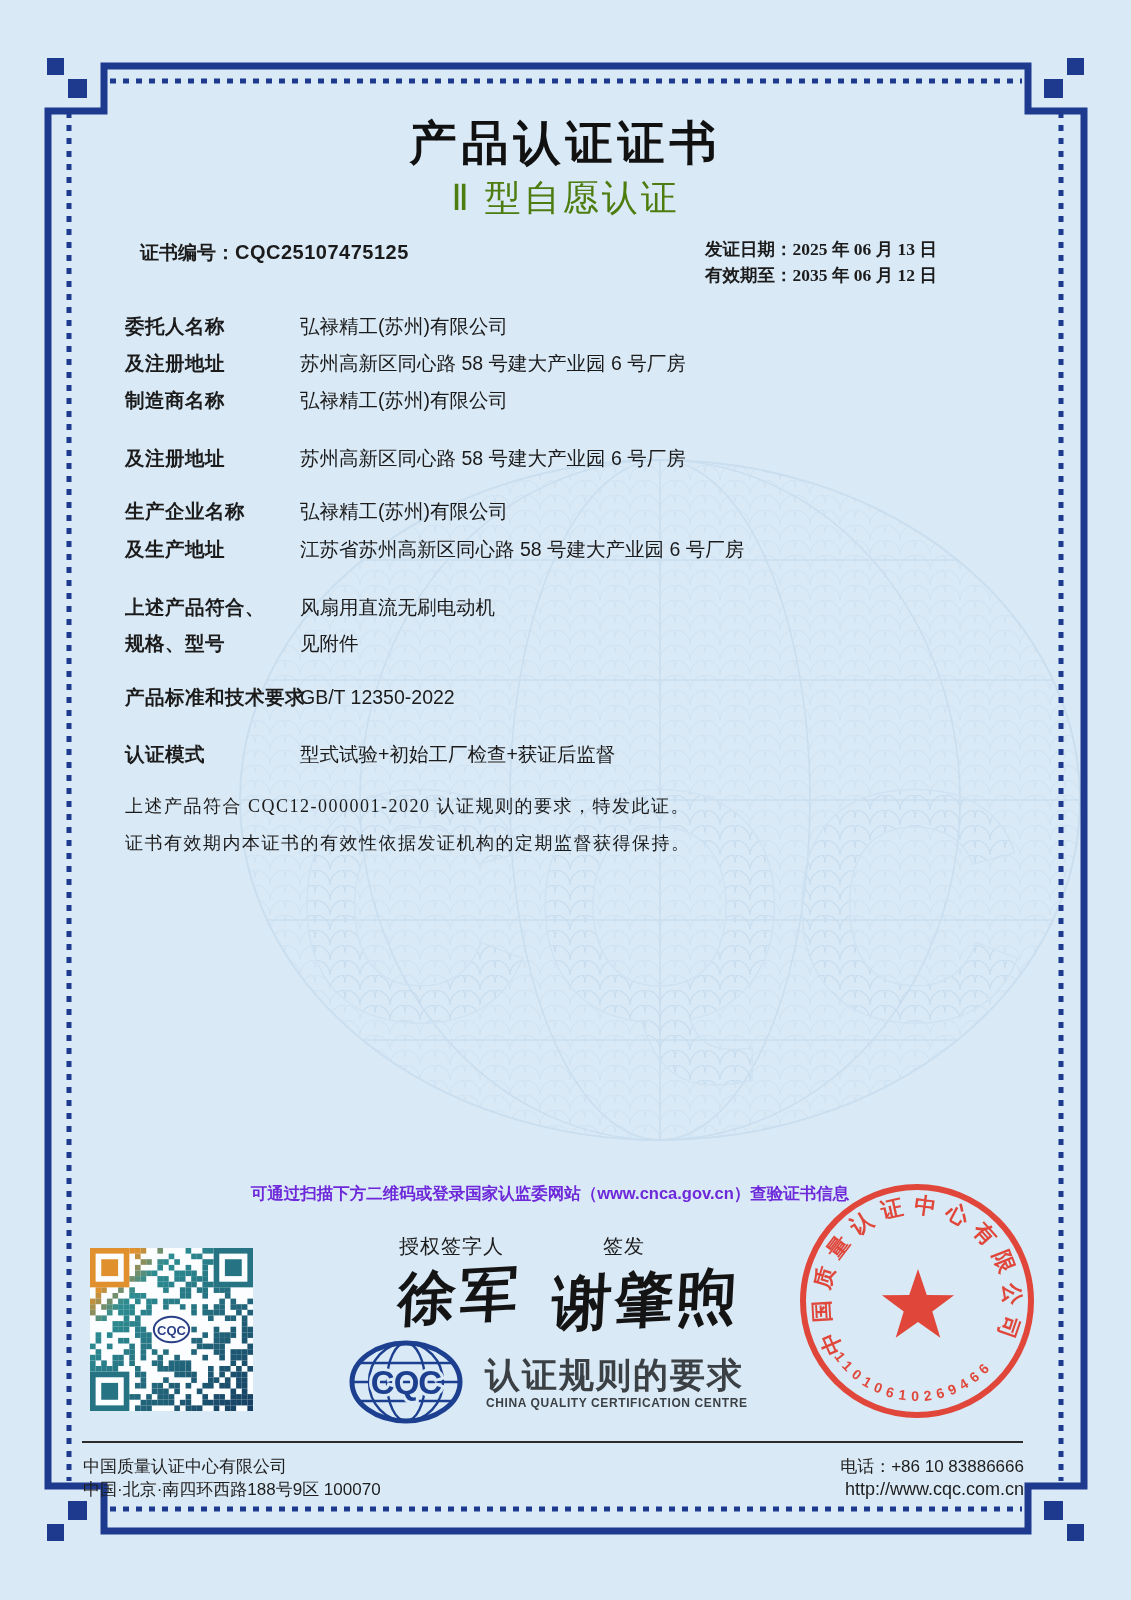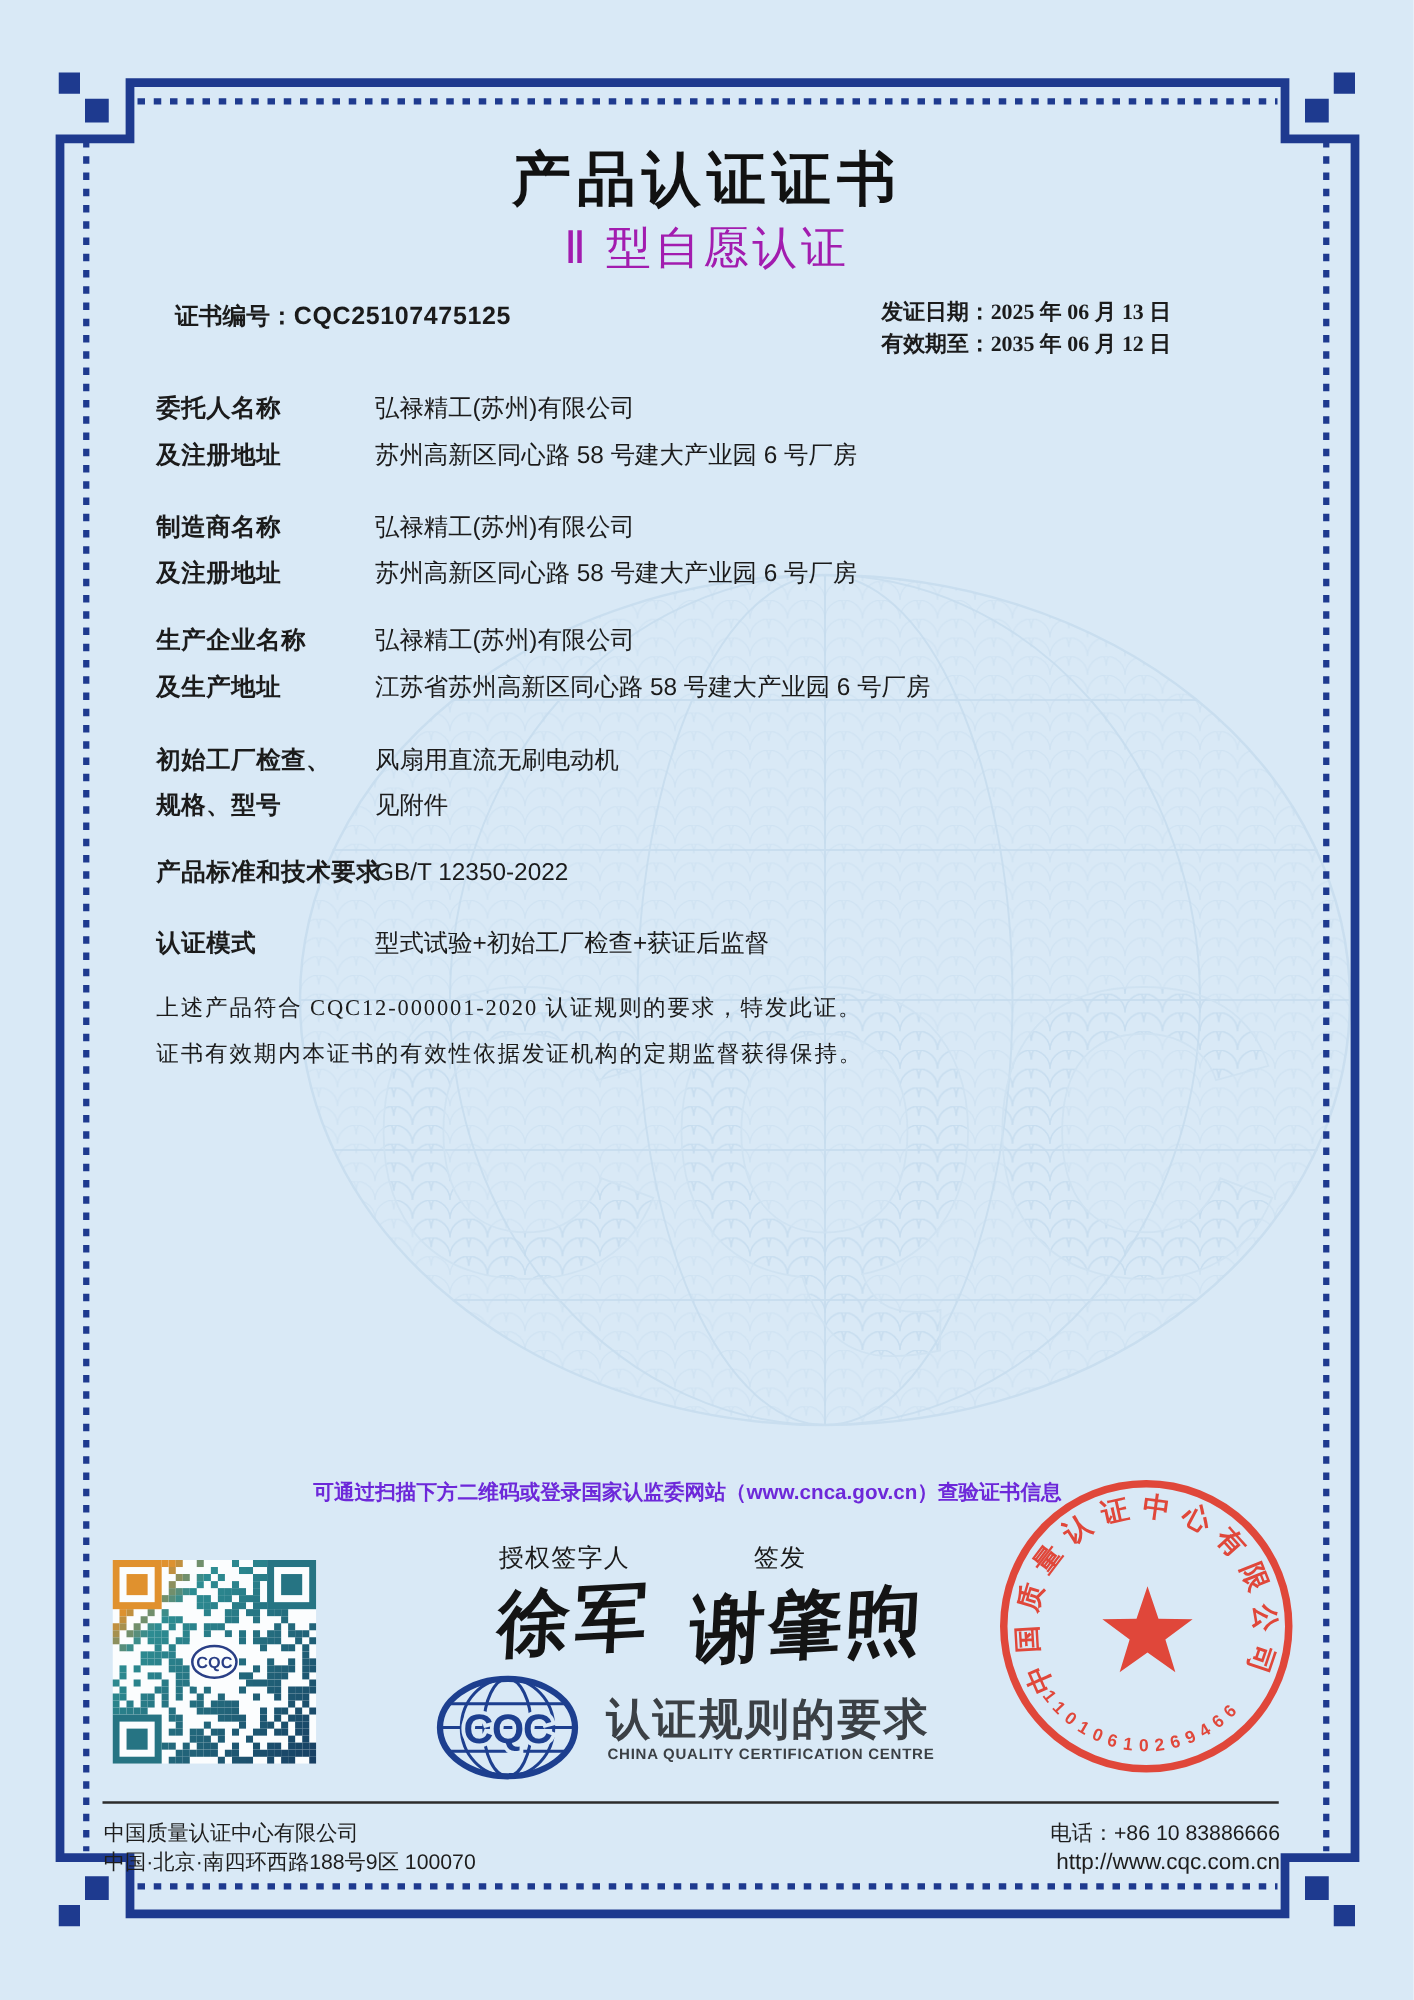--- a/index.html
+++ b/index.html
@@ -9,21 +9,21 @@
     background:#d9e9f6;
     overflow:hidden;
     font-family:"Liberation Sans", sans-serif;
     color:#1b1b1b;
   }
   .abs{position:absolute;white-space:nowrap;}
   svg{display:block;}
   .wm, .frame{position:absolute;left:0;top:0;pointer-events:none;}
 
   .title{top:112px;left:0;width:100%;text-align:center;font-size:47px;font-weight:bold;letter-spacing:5px;color:#111;}
-  .subtitle{top:174px;left:0;width:100%;text-align:center;font-size:36px;font-weight:500;letter-spacing:3px;color:#a21caf;}
+  .subtitle{top:174px;left:0;width:100%;text-align:center;font-size:36px;font-weight:500;letter-spacing:3px;color:#4d7c0f;}
 
   .serifzh{font-family:"Liberation Serif", serif;}
   .certno{top:240px;left:140px;font-size:19px;font-weight:bold;}
   .certno .num{font-family:"Liberation Sans",sans-serif;font-size:20px;letter-spacing:.5px;}
   .dates{top:236px;left:705px;font-size:17.5px;font-weight:bold;line-height:26px;}
 
   .line{position:absolute;left:125px;white-space:nowrap;font-size:19.5px;}
   .lab{display:inline-block;width:175px;font-weight:bold;letter-spacing:.5px;}
   .val{font-weight:normal;}
 
@@ -105,27 +105,27 @@
     <span>证书编号：</span><span class="num">CQC25107475125</span>
   </div>
   <div class="abs dates serifzh">
     <div><span>发证日期：</span><span>2025 年 06 月 13 日</span></div>
     <div><span>有效期至：</span><span>2035 年 06 月 12 日</span></div>
   </div>
 
   <div class="line" style="top:313px"><span class="lab">委托人名称</span><span class="val">弘禄精工(苏州)有限公司</span></div>
   <div class="line" style="top:350px"><span class="lab">及注册地址</span><span class="val">苏州高新区同心路 58 号建大产业园 6 号厂房</span></div>
 
-  <div class="line" style="top:408px"><span class="lab">制造商名称</span><span class="val">弘禄精工(苏州)有限公司</span></div>
+  <div class="line" style="top:387px"><span class="lab">制造商名称</span><span class="val">弘禄精工(苏州)有限公司</span></div>
   <div class="line" style="top:445px"><span class="lab">及注册地址</span><span class="val">苏州高新区同心路 58 号建大产业园 6 号厂房</span></div>
 
   <div class="line" style="top:498px"><span class="lab">生产企业名称</span><span class="val">弘禄精工(苏州)有限公司</span></div>
   <div class="line" style="top:536px"><span class="lab">及生产地址</span><span class="val">江苏省苏州高新区同心路 58 号建大产业园 6 号厂房</span></div>
 
-  <div class="line" style="top:594px"><span class="lab">初始工厂检查、</span><span class="val">风扇用直流无刷电动机</span></div>
+  <div class="line" style="top:594px"><span class="lab">上述产品符合、</span><span class="val">风扇用直流无刷电动机</span></div>
   <div class="line" style="top:630px"><span class="lab">规格、型号</span><span class="val">见附件</span></div>
 
   <div class="line" style="top:684px"><span class="lab">产品标准和技术要求</span><span class="val">GB/T 12350-2022</span></div>
   <div class="line" style="top:741px"><span class="lab">认证模式</span><span class="val">型式试验+初始工厂检查+获证后监督</span></div>
 
   <div class="stmt" style="top:794px">上述产品符合 CQC12-000001-2020 认证规则的要求，特发此证。</div>
   <div class="stmt" style="top:831px">证书有效期内本证书的有效性依据发证机构的定期监督获得保持。</div>
 
   <div class="abs verify">可通过扫描下方二维码或登录国家认监委网站（www.cnca.gov.cn）查验证书信息</div>
 

